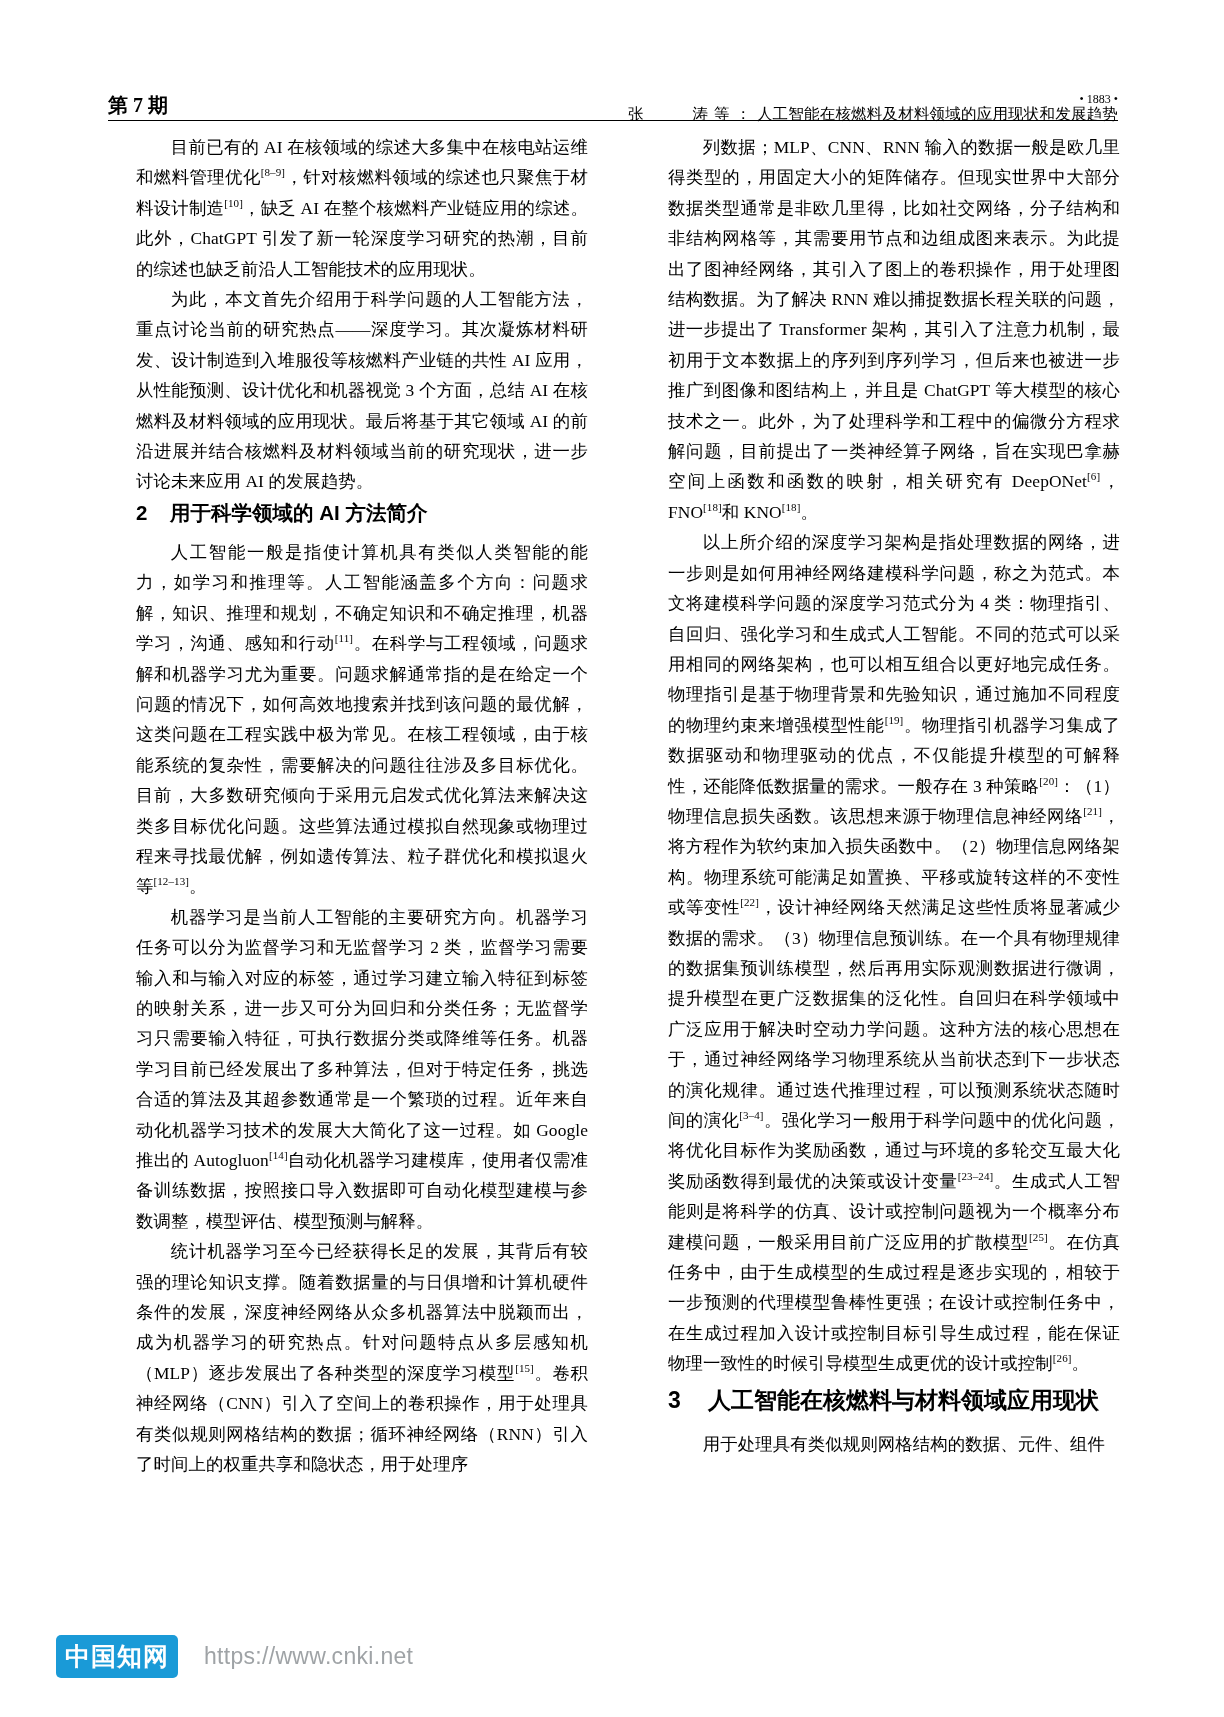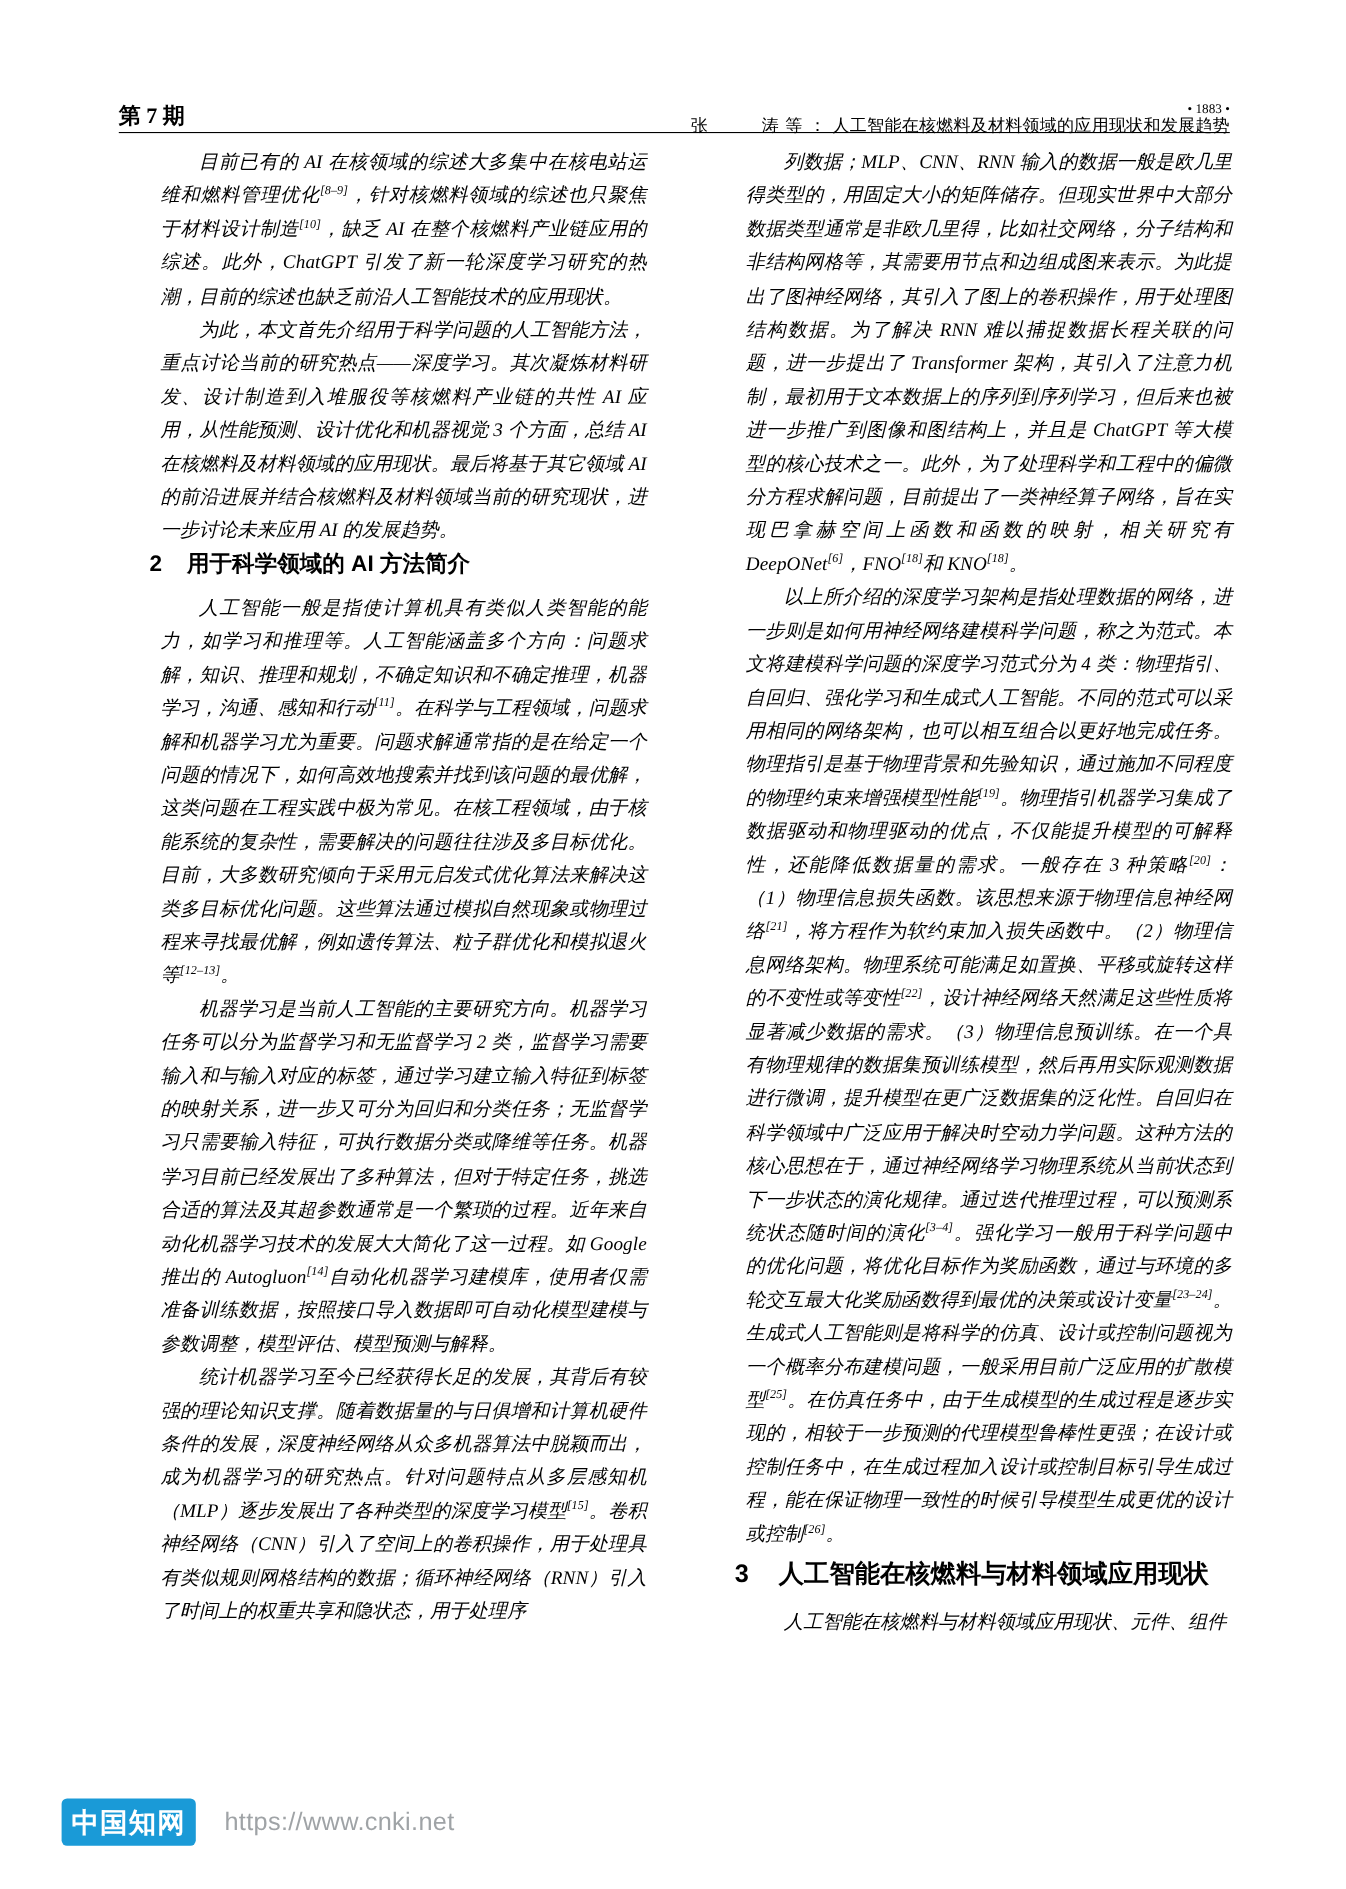--- a/index.html
+++ b/index.html
@@ -74,28 +74,27 @@
   }
   .col {
     position: absolute;
     top: 0;
     width: 452px;
   }
   .col-left { left: 28px; }
   .col-right { left: 560px; }
 
   p.para {
-    margin: 0 0 0 10px;
+    margin: 0 0 0 0;
     font-size: 17.4px;
     line-height: 30.4px;
     text-align: justify;
     text-justify: inter-ideograph;
     text-indent: 2em;
     letter-spacing: 0.1px;
-    font-style: italic;
   }
   sup {
     font-size: 11px;
     vertical-align: super;
     line-height: 0;
   }
   h2.sec {
     font-size: 20.5px;
     font-weight: bold;
     margin: 1px 0 9px 0;
@@ -173,21 +172,21 @@
     </div>
 
     <div class="col col-right">
       <p class="para">列数据；MLP、CNN、RNN 输入的数据一般是欧几里得类型的，用固定大小的矩阵储存。但现实世界中大部分数据类型通常是非欧几里得，比如社交网络，分子结构和非结构网格等，其需要用节点和边组成图来表示。为此提出了图神经网络，其引入了图上的卷积操作，用于处理图结构数据。为了解决 RNN 难以捕捉数据长程关联的问题，进一步提出了 Transformer 架构，其引入了注意力机制，最初用于文本数据上的序列到序列学习，但后来也被进一步推广到图像和图结构上，并且是 ChatGPT 等大模型的核心技术之一。此外，为了处理科学和工程中的偏微分方程求解问题，目前提出了一类神经算子网络，旨在实现巴拿赫空间上函数和函数的映射，相关研究有 DeepONet<sup>[6]</sup>，FNO<sup>[18]</sup>和 KNO<sup>[18]</sup>。</p>
       <p class="para">以上所介绍的深度学习架构是指处理数据的网络，进一步则是如何用神经网络建模科学问题，称之为范式。本文将建模科学问题的深度学习范式分为 4 类：物理指引、自回归、强化学习和生成式人工智能。不同的范式可以采用相同的网络架构，也可以相互组合以更好地完成任务。物理指引是基于物理背景和先验知识，通过施加不同程度的物理约束来增强模型性能<sup>[19]</sup>。物理指引机器学习集成了数据驱动和物理驱动的优点，不仅能提升模型的可解释性，还能降低数据量的需求。一般存在 3 种策略<sup>[20]</sup>：（1）物理信息损失函数。该思想来源于物理信息神经网络<sup>[21]</sup>，将方程作为软约束加入损失函数中。（2）物理信息网络架构。物理系统可能满足如置换、平移或旋转这样的不变性或等变性<sup>[22]</sup>，设计神经网络天然满足这些性质将显著减少数据的需求。（3）物理信息预训练。在一个具有物理规律的数据集预训练模型，然后再用实际观测数据进行微调，提升模型在更广泛数据集的泛化性。自回归在科学领域中广泛应用于解决时空动力学问题。这种方法的核心思想在于，通过神经网络学习物理系统从当前状态到下一步状态的演化规律。通过迭代推理过程，可以预测系统状态随时间的演化<sup>[3–4]</sup>。强化学习一般用于科学问题中的优化问题，将优化目标作为奖励函数，通过与环境的多轮交互最大化奖励函数得到最优的决策或设计变量<sup>[23–24]</sup>。生成式人工智能则是将科学的仿真、设计或控制问题视为一个概率分布建模问题，一般采用目前广泛应用的扩散模型<sup>[25]</sup>。在仿真任务中，由于生成模型的生成过程是逐步实现的，相较于一步预测的代理模型鲁棒性更强；在设计或控制任务中，在生成过程加入设计或控制目标引导生成过程，能在保证物理一致性的时候引导模型生成更优的设计或控制<sup>[26]</sup>。</p>
 
       <h2 class="sec big">
         <span class="num">3</span><span>人工智能在核燃料与材料领域应用现状</span>
       </h2>
 
-      <p class="para">人工智能在核燃料与材料领域应用现状、元件、组件</p>
+      <p class="para">用于处理具有类似规则网格结构的数据、元件、组件</p>
     </div>
 
   </div>
 
   <div class="footer">
     <span class="cnki-logo">中国知网</span>
     <span class="cnki-url">https://www.cnki.net</span>
   </div>
 
 </div>

